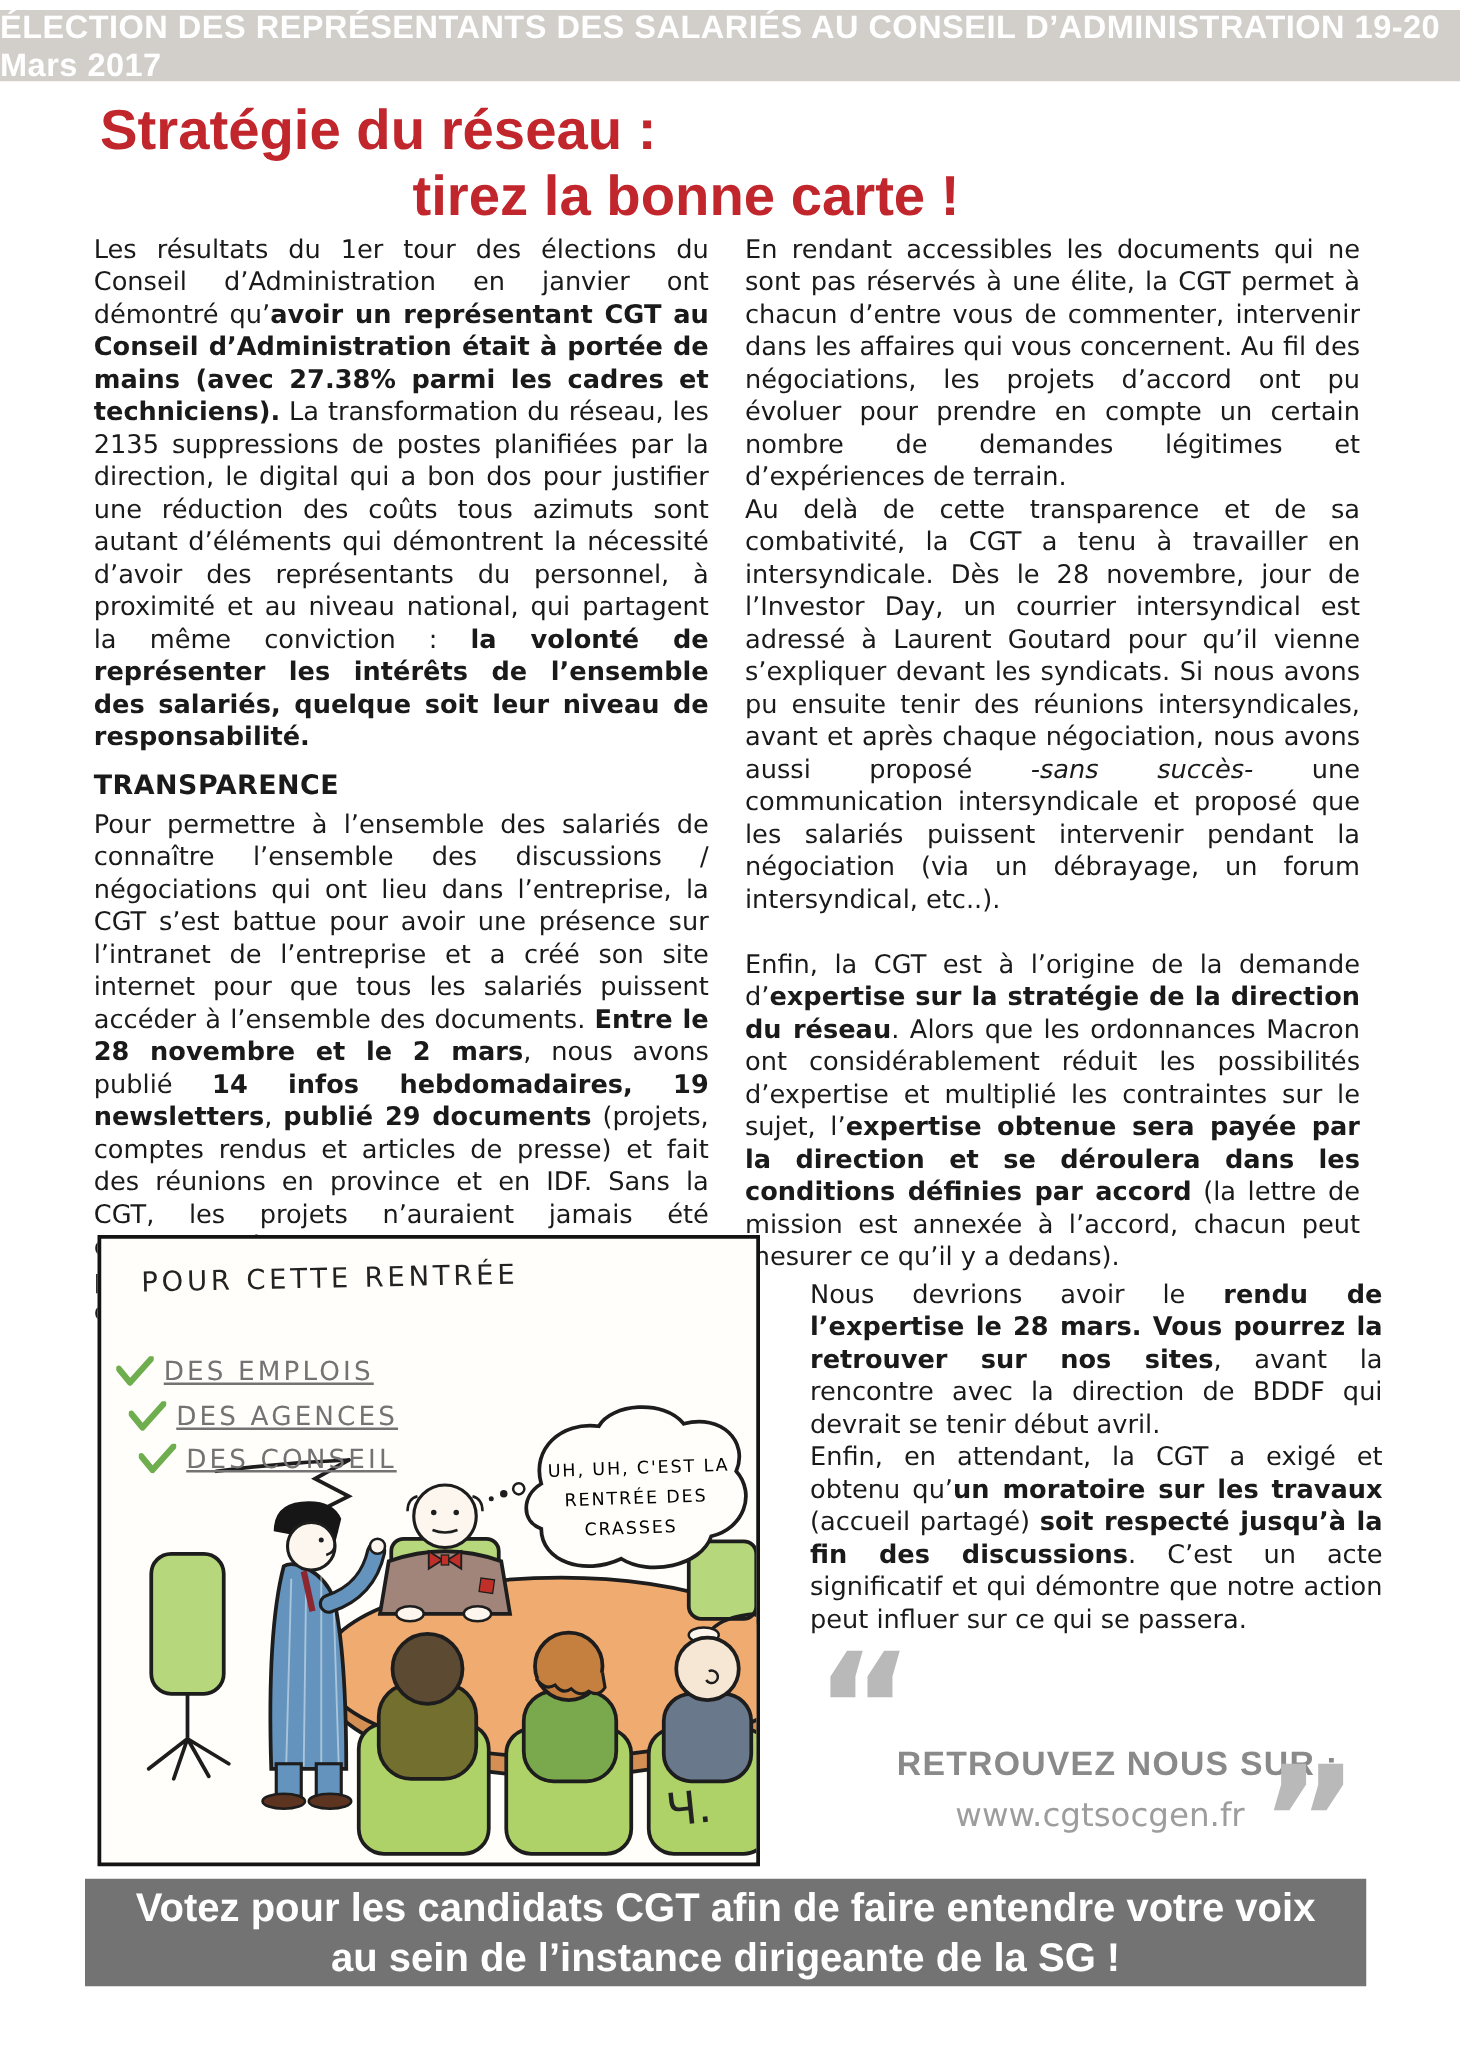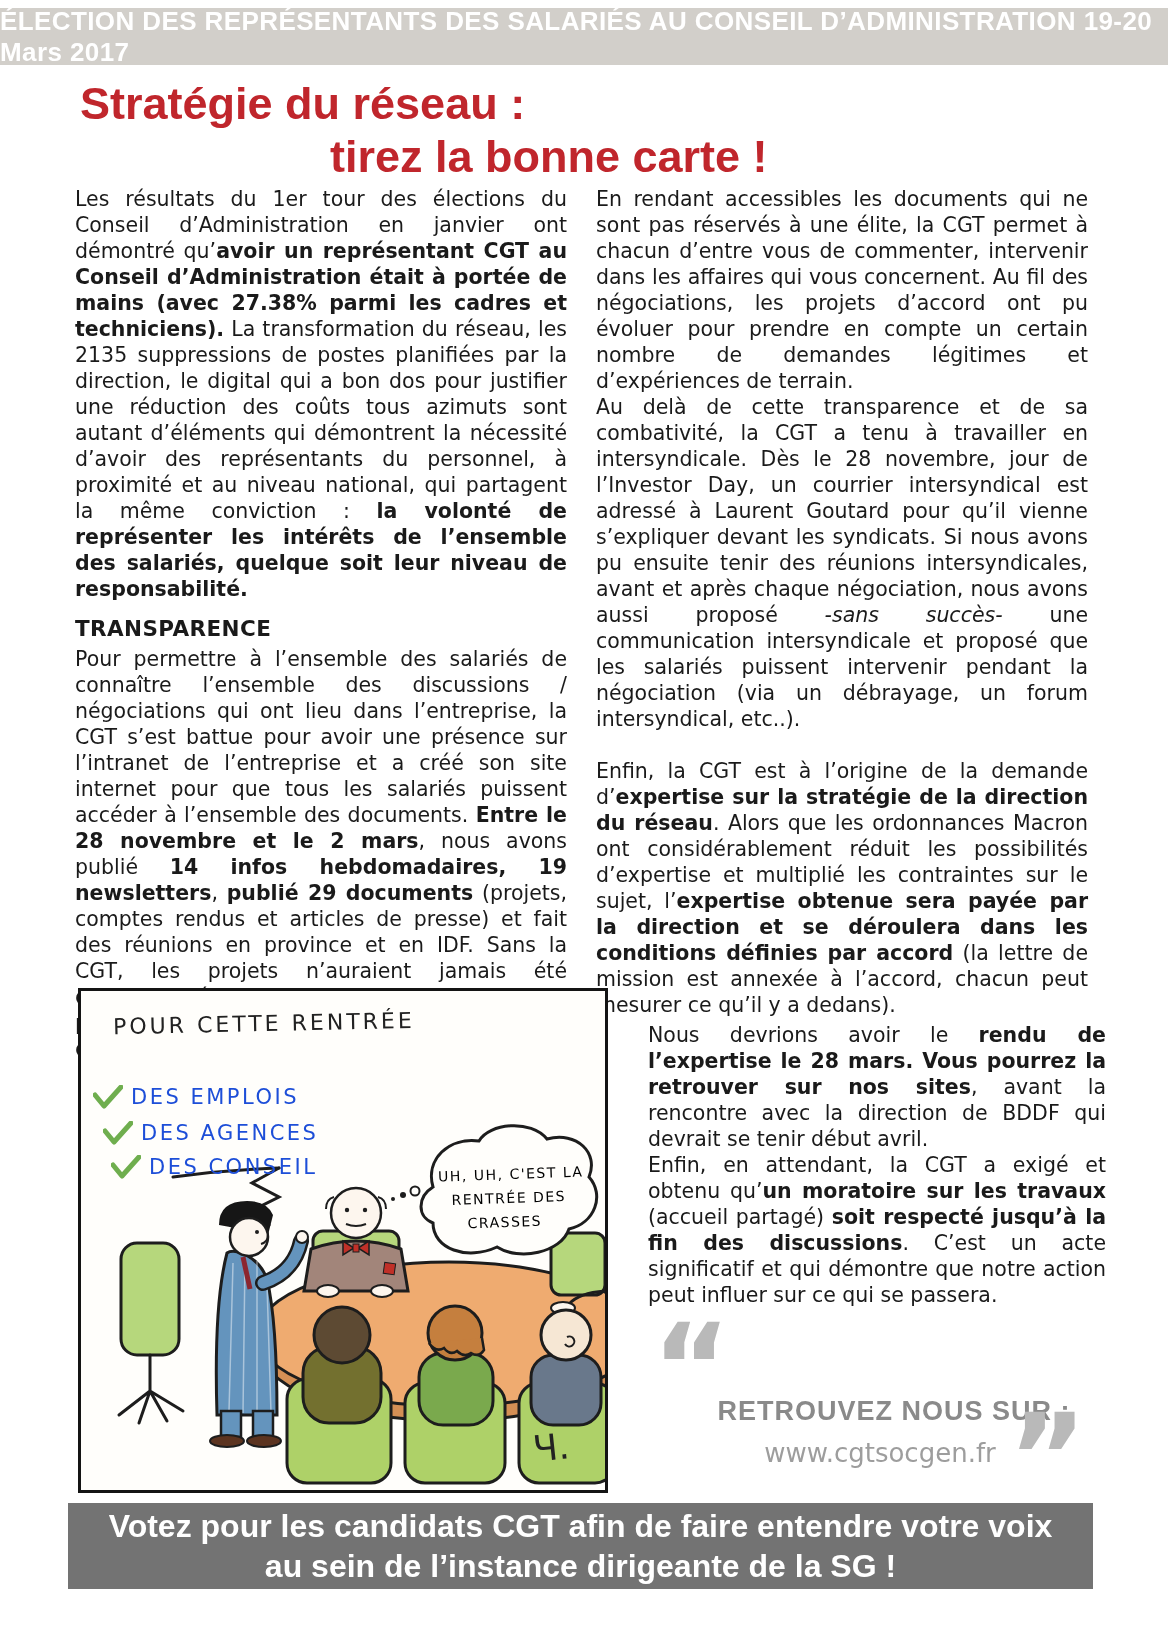--- a/index.html
+++ b/index.html
@@ -38,21 +38,21 @@
   .cartoon{position:absolute;left:78px;top:988px;width:524px;height:499px;margin:0;
            border:3px solid #141414;background:#fffefb;}
   .cartoon svg.scene{position:absolute;left:0;top:0;width:524px;height:499px;}
   .hand{position:absolute;color:#222;font-family:"DejaVu Sans",sans-serif;white-space:nowrap;}
   .hl1{left:32px;top:20px;font-size:22px;letter-spacing:3px;transform:rotate(-1.2deg);}
   .hl2{left:42px;top:56px;font-size:22px;letter-spacing:3px;}
   .check-item{position:absolute;display:flex;align-items:center;gap:8px;}
   .ci0{left:12px;top:94px;}
   .ci1{left:22px;top:130px;}
   .ci2{left:30px;top:164px;}
-  .check-item .lbl{font-size:21px;letter-spacing:2.5px;color:#1d4ed8;}
+  .check-item .lbl{font-size:21px;letter-spacing:2.5px;color:#737373;text-decoration:underline;}
   .check-glyph{width:30px;height:24px;flex:0 0 auto;}
   .sig{position:absolute;right:36px;bottom:22px;font-size:36px;color:#222;
        transform:rotate(-6deg);}
 
   
   .quote-glyph{position:absolute;color:#b9b9b9;font-family:"DejaVu Sans",sans-serif;
                font-weight:bold;font-size:120px;line-height:100px;}
   .oq{left:652px;top:1318px;}
   .cq{left:1008px;top:1408px;}
   .social-heading{position:absolute;left:704px;top:1396px;width:380px;text-align:center;

